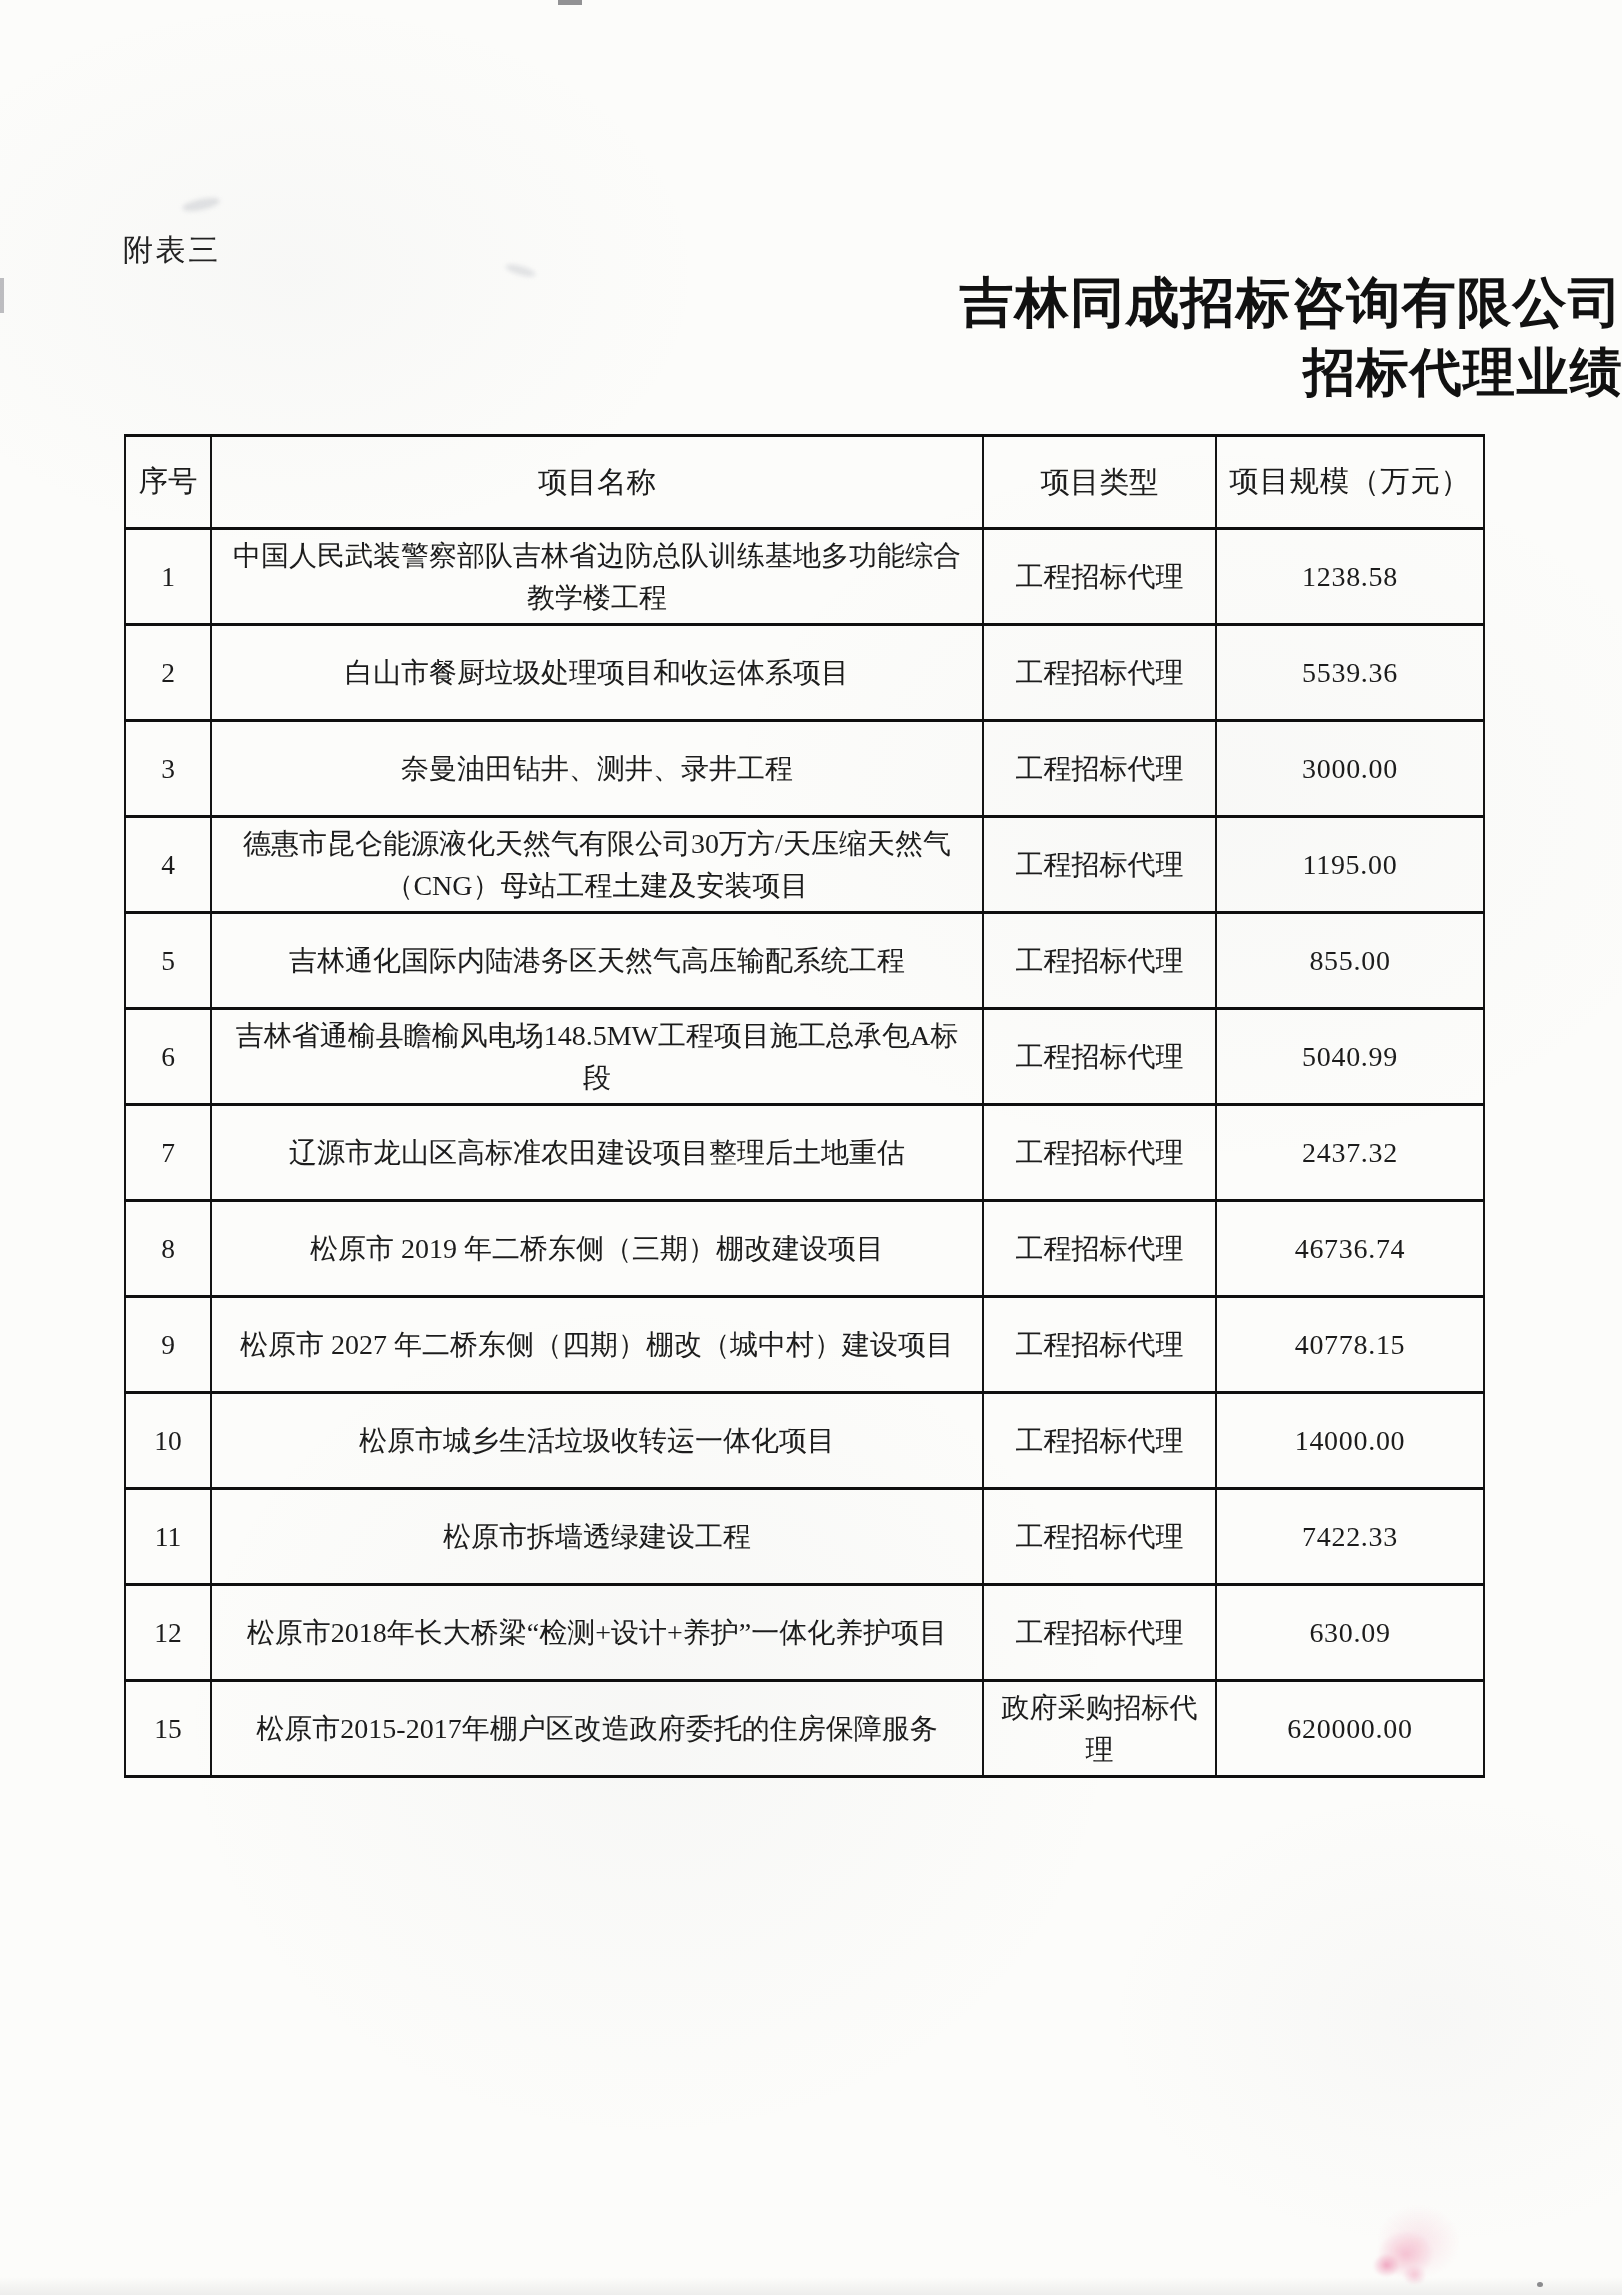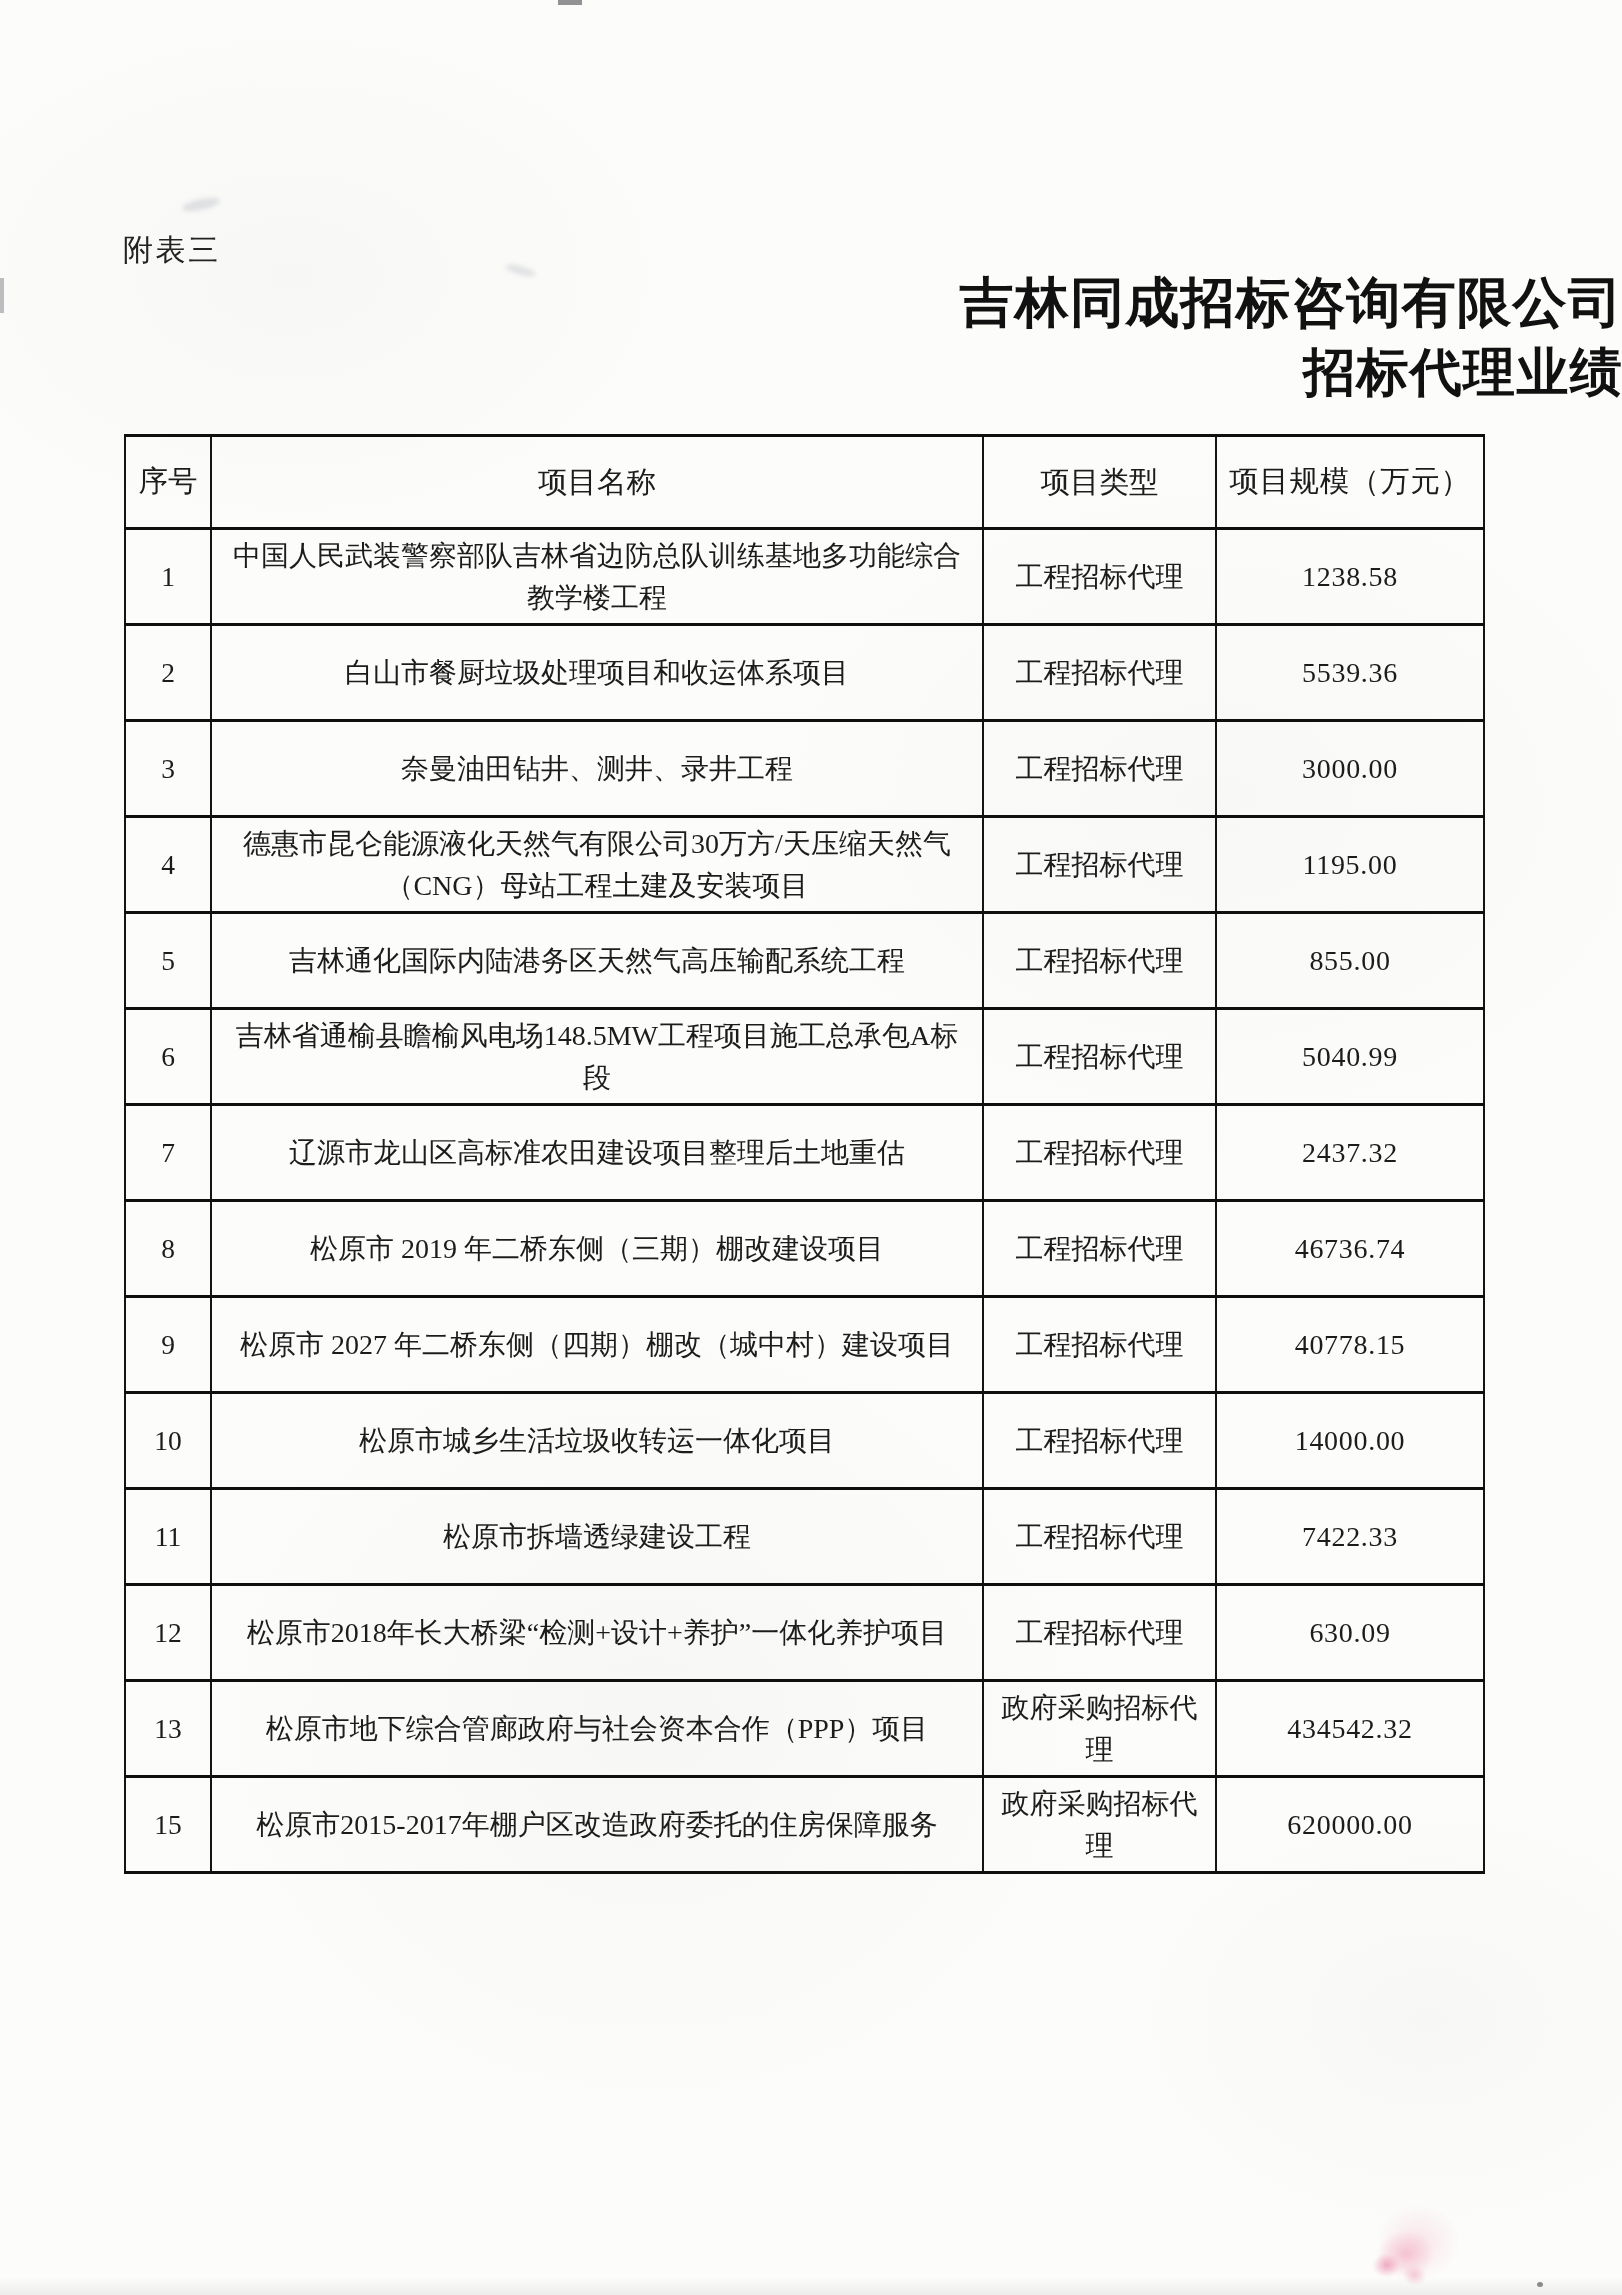--- a/index.html
+++ b/index.html
@@ -187,26 +187,20 @@
           <td class="col-scale">7422.33</td>
         </tr>
 
         <tr>
           <td class="col-index">12</td>
           <td class="col-name">松原市2018年长大桥梁“检测+设计+养护”一体化养护项目</td>
           <td class="col-type">工程招标代理</td>
           <td class="col-scale">630.09</td>
         </tr>
 
-        <tr>
-          <td class="col-index">13</td>
-          <td class="col-name">松原市地下综合管廊政府与社会资本合作（PPP）项目</td>
-          <td class="col-type">政府采购招标代理</td>
-          <td class="col-scale">434542.32</td>
-        </tr>
 
 
         <tr>
           <td class="col-index">15</td>
           <td class="col-name">松原市2015-2017年棚户区改造政府委托的住房保障服务</td>
           <td class="col-type">政府采购招标代理</td>
           <td class="col-scale">620000.00</td>
         </tr>
       </tbody>
   </table>

